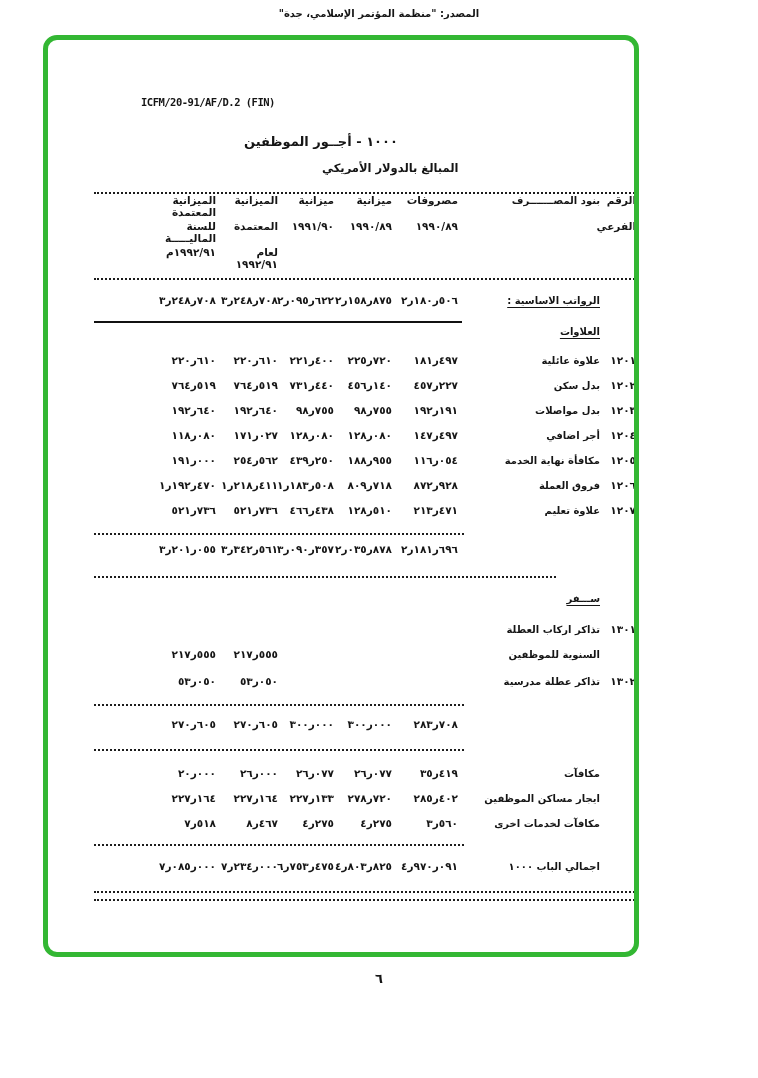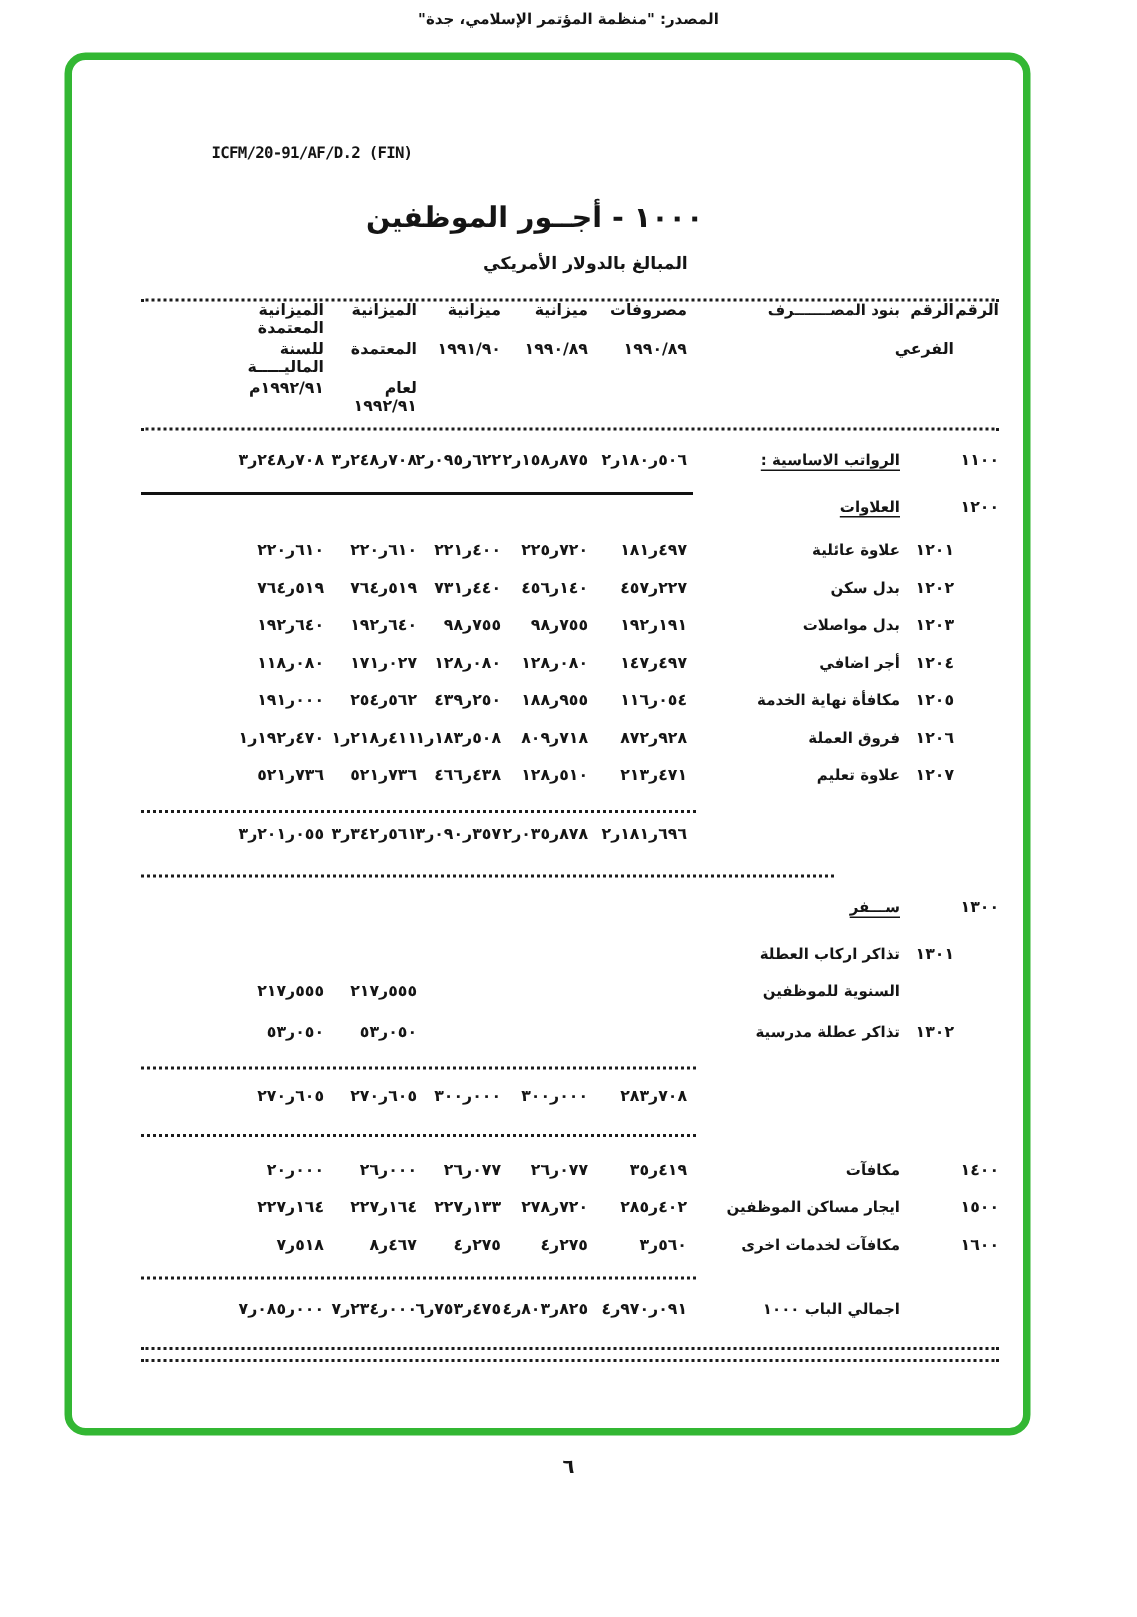--- a/index.html
+++ b/index.html
@@ -1,23 +1,23 @@
 <!DOCTYPE html>
 <html lang="ar"><head>
 <meta charset="utf-8">
 <style>
   html,body{margin:0;padding:0;background:#ffffff;}
   body{width:758px;height:1078px;font-family:"DejaVu Sans",sans-serif;color:#151515;overflow:hidden;}
   .hdr{width:720px;margin:0 auto;text-align:center;direction:rtl;}
   .hdr-title{padding-top:36px;font-size:13px;font-weight:bold;}
   .hdr-src{margin-top:8px;font-size:10px;font-weight:bold;}
-  .frame{box-sizing:border-box;width:644px;height:922px;margin:16px 0 0 43px;border:5px solid #33b733;border-radius:14px;background:#fff;overflow:hidden;}
+  .frame{box-sizing:border-box;width:596px;height:922px;margin:16px 0 0 43px;border:5px solid #33b733;border-radius:14px;background:#fff;overflow:hidden;}
   .content{width:572px;margin:0 46px;direction:rtl;font-weight:bold;}
   .doc-code{direction:ltr;text-align:left;font-family:"DejaVu Sans Mono","DejaVu Sans",monospace;font-size:10.5px;font-weight:bold;margin:56px 0 0 47px;letter-spacing:-0.5px;}
-  .doc-title{font-size:19px;margin-top:26px;padding-left:150px;text-align:left;direction:rtl;}
+  .doc-title{font-size:13px;margin-top:26px;padding-left:150px;text-align:left;direction:rtl;}
   .doc-cur{font-size:11.5px;margin-top:12px;padding-left:228px;text-align:left;direction:rtl;}
   .dash{border-top:2px dotted #1c1c1c;height:0;}
   .dash.full{width:100%;}
   .dash.mid{width:462px;margin-left:0;margin-right:auto;}
   .dash.cols{width:370px;margin-left:0;margin-right:auto;}
   .dash2{width:100%;height:6px;border-top:2px dotted #1c1c1c;border-bottom:2px dotted #1c1c1c;}
   .row{display:flex;direction:rtl;align-items:baseline;font-size:10.5px;}
   .hrow{height:26px;}
   .c-num{width:30px;text-align:right;flex:none;font-size:10.5px;}
   .c-sub{width:36px;text-align:right;flex:none;font-size:10.5px;}

